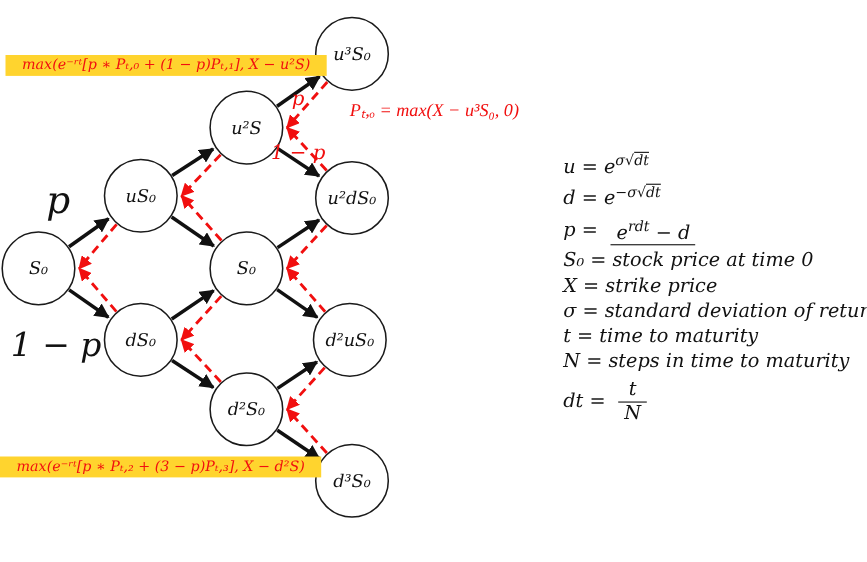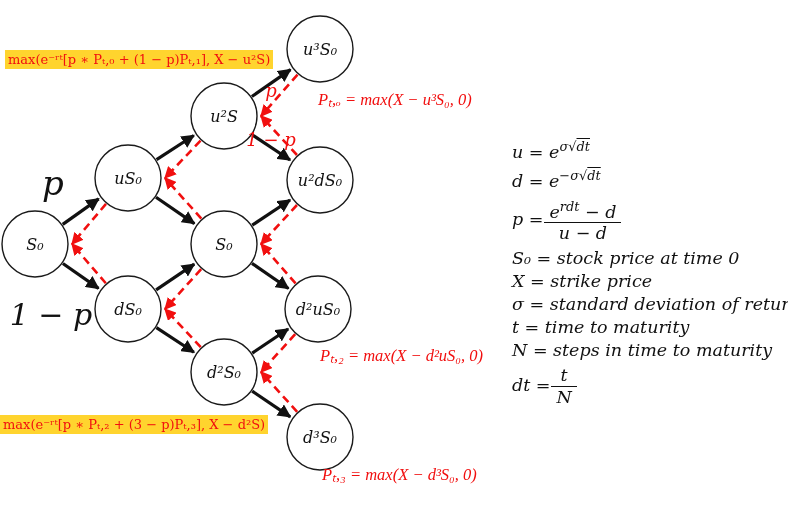--- a/index.html
+++ b/index.html
@@ -15,36 +15,36 @@
   }
   .fedge{stroke:var(--ink,#111);stroke-width:3.2px;}
   .redge{stroke:var(--red,#f10f0f);stroke-width:2.6px;stroke-dasharray:8 5;}
   .elabel{
     font-family:"DejaVu Serif","DejaVu Sans",serif;font-style:italic;
     text-anchor:middle;dominant-baseline:central;
   }
   .elabel.black{fill:var(--ink,#111);}
   .elabel.red{fill:var(--red,#f10f0f);}
   .hl{
-    position:absolute;white-space:nowrap;font-size:13px;
+    position:absolute;white-space:nowrap;font-style:italic;font-size:13px;
     color:var(--red,#f10f0f);background:var(--gold,#ffd42e);
-    padding:2px 3px;line-height:15px;
+    padding:2px 15px;line-height:15px;
   }
   .payoff{
     position:absolute;white-space:nowrap;font-style:italic;font-size:16.5px;
     color:var(--red,#f10f0f);line-height:20px;font-family:Liberation Serif, serif;
   }
   .legend{
     position:absolute;left:512px;top:135px;font-style:italic;font-size:17.5px;
     color:#111;white-space:nowrap;line-height:23px;
   }
   .legend sup{font-size:74%;font-style:italic;}
   .ol{text-decoration:overline;}
   .fl{margin:3px 0;}
-  .frac{display:inline-block;vertical-align:middle;text-align:center;margin-left:1px;}
+  .frac{display:inline-block;vertical-align:middle;text-align:center;margin-left:12px;}
   .frac .num{display:block;border-bottom:1.6px solid #111;padding:0 5px;line-height:21px;}
   .frac .den{display:block;padding:0 5px;line-height:21px;}
 </style>
 </head>
 <body>
 
 <div class="stage">
 
   <svg id="tree-svg" width="788" height="511" viewBox="0 0 788 511">
     <defs>
@@ -102,27 +102,25 @@
       <text x="53" y="183" class="elabel black" font-size="34">p</text>
       <text x="51" y="314" class="elabel black" font-size="30">1 − p</text>
       <text x="271" y="90" class="elabel red" font-size="18">p</text>
       <text x="271" y="139" class="elabel red" font-size="18">1 − p</text>
     </svg>
 
   <div class="hl" style="left:5px;top:50px">max(e⁻ʳᵗ[p ∗ Pₜ,₀ + (1 − p)Pₜ,₁], X − u²S)</div>
   <div class="hl" style="left:0px;top:415px">max(e⁻ʳᵗ[p ∗ Pₜ,₂ + (3 − p)Pₜ,₃], X − d²S)</div>
 
   <div class="payoff" style="left:318px;top:90px">Pₜ,ₒ = max(X − u³S₀, 0)</div>
-  <div class="payoff" style="left:320px;top:346px">Pₜ,₂ = max(X − d²uS₀, 0)</div>
-  <div class="payoff" style="left:322px;top:465px">Pₜ,₃ = max(X − d³S₀, 0)</div>
 
   <div class="legend">
     <div class="lline"><span>u = e</span><sup><span>σ√</span><span class="ol">dt</span></sup></div>
     <div class="lline"><span>d = e</span><sup><span>−σ√</span><span class="ol">dt</span></sup></div>
-    <div class="lline fl"><span>p =</span><span class="frac"><span class="num"><span>e</span><sup>rdt</sup><span> − d</span></span><span class="den">u − d</span></span></div>
+    <div class="lline fl"><span>p =</span><span class="frac"><span class="num"><span>e</span><sup>rdt</sup><span> − d</span></span></span></div>
     <div class="lline">S₀ = stock price at time 0</div>
     <div class="lline">X = strike price</div>
     <div class="lline">σ = standard deviation of return</div>
     <div class="lline">t = time to maturity</div>
     <div class="lline">N = steps in time to maturity</div>
     <div class="lline fl"><span>dt =</span><span class="frac"><span class="num">t</span><span class="den">N</span></span></div>
   </div>
 
 </div>
 

